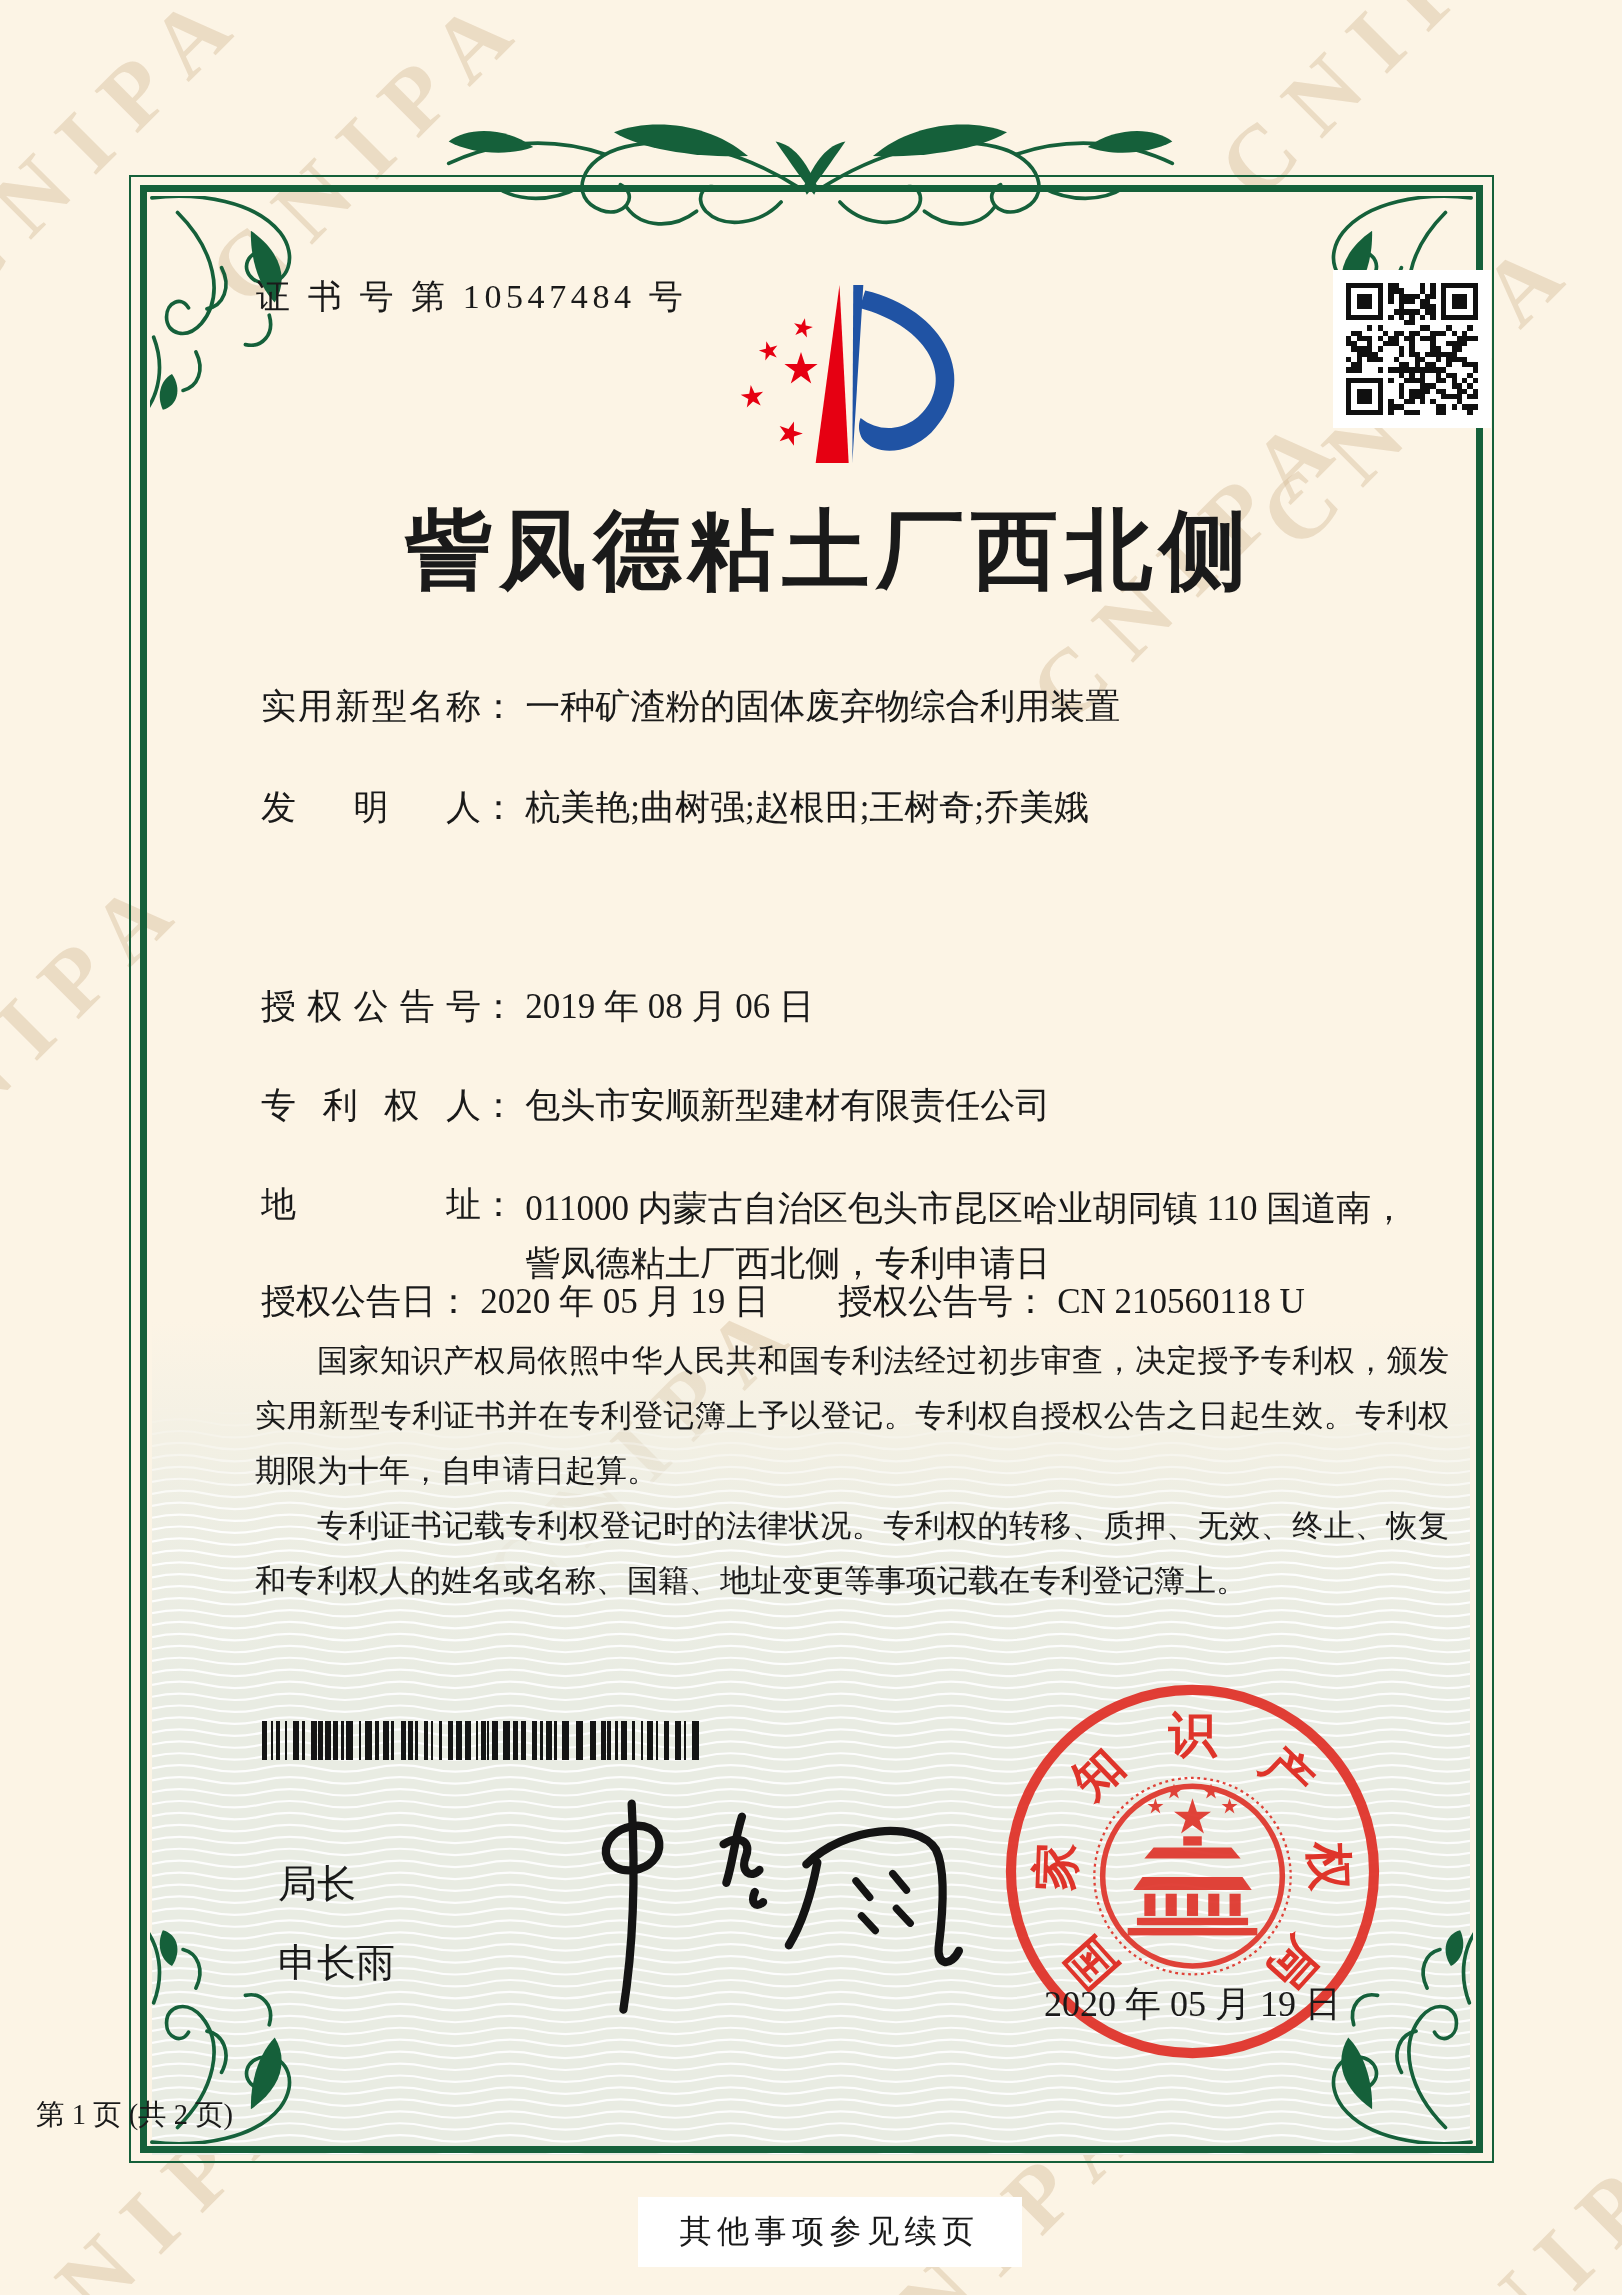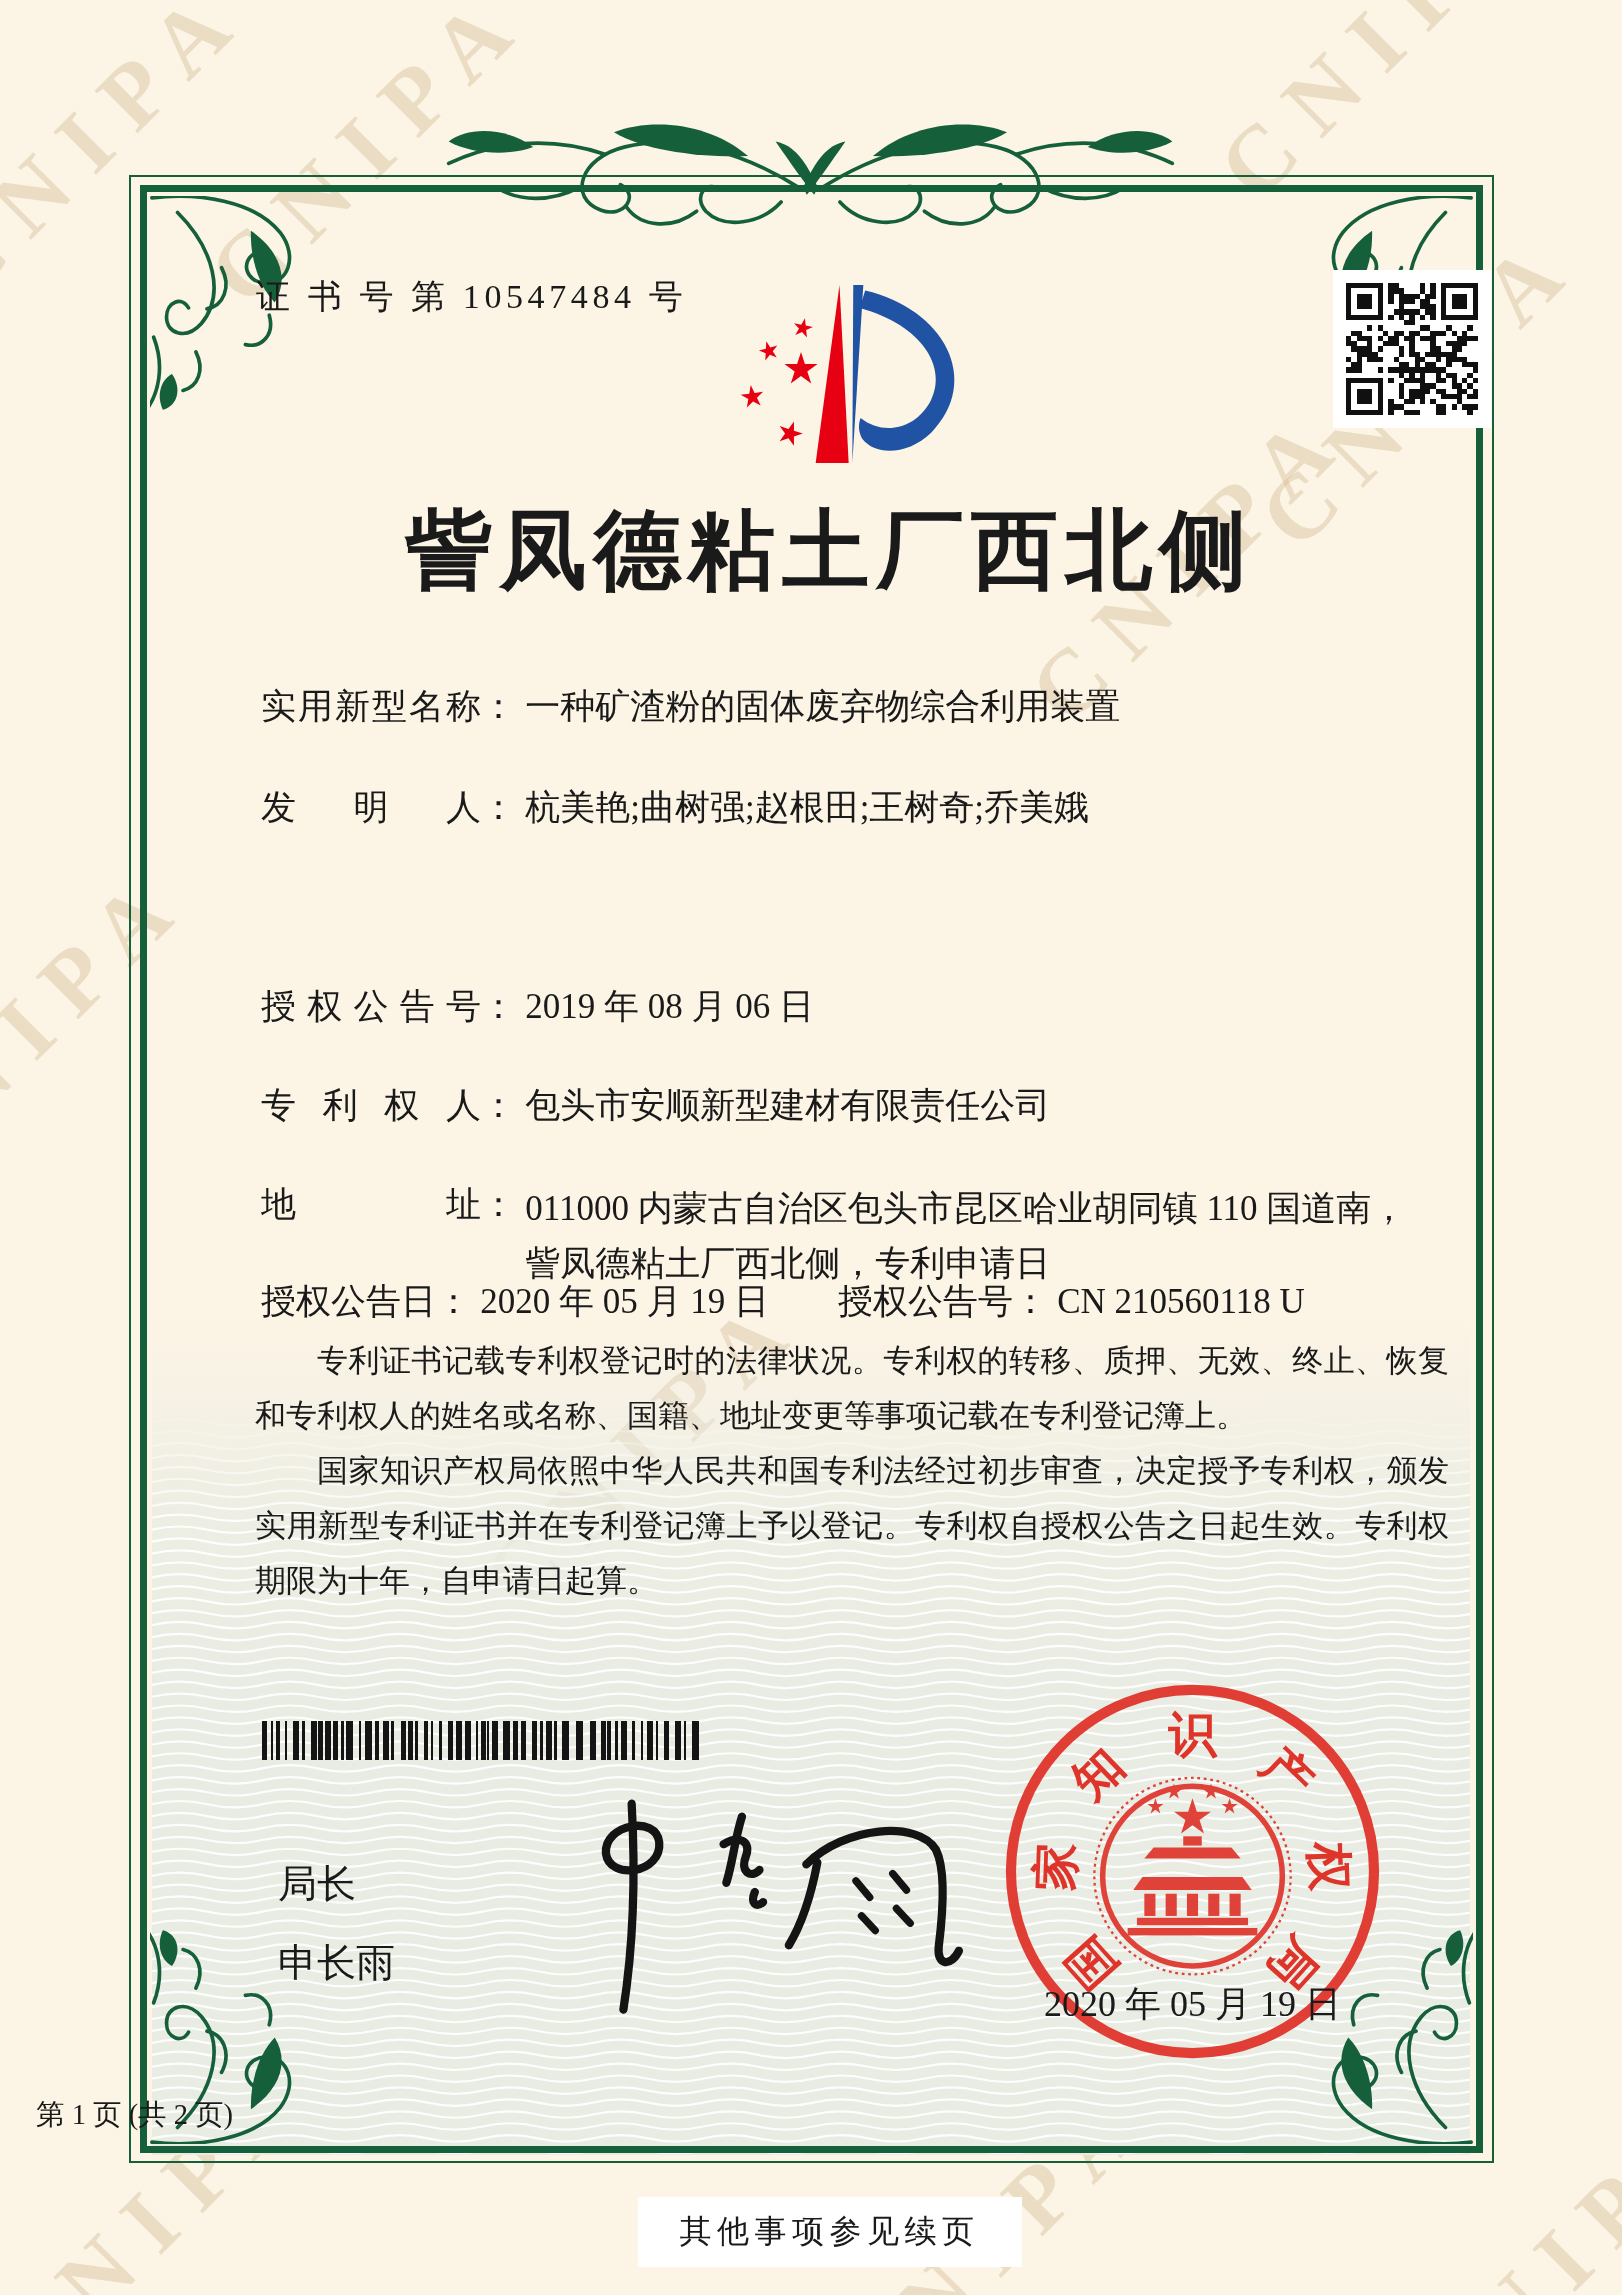--- a/index.html
+++ b/index.html
@@ -489,22 +489,22 @@
     </div>
     <div class="row" style="top:1181px">
       <span class="flabel">地址</span><span class="colon">：</span><span class="addr-lines"><div>011000 内蒙古自治区包头市昆区哈业胡同镇 110 国道南，</div><div>訾凤德粘土厂西北侧，专利申请日</div></span>
     </div>
     <div class="row" style="top:1278px;right:227px">
       <span>授权公告日</span><span class="colon">：</span><span>2020 年 05 月 19 日</span>
       <span class="grant-right"><span>授权公告号</span><span class="colon">：</span><span>CN 210560118 U</span></span>
     </div>
 
     <div class="paras">
+      <p>国家知识产权局依照中华人民共和国专利法经过初步审查，决定授予专利权，颁发实用新型专利证书并在专利登记簿上予以登记。专利权自授权公告之日起生效。专利权期限为十年，自申请日起算。</p>
       <p>专利证书记载专利权登记时的法律状况。专利权的转移、质押、无效、终止、恢复和专利权人的姓名或名称、国籍、地址变更等事项记载在专利登记簿上。</p>
-      <p>国家知识产权局依照中华人民共和国专利法经过初步审查，决定授予专利权，颁发实用新型专利证书并在专利登记簿上予以登记。专利权自授权公告之日起生效。专利权期限为十年，自申请日起算。</p>
     </div>
 
     <div id="barcode">
         <div style="left:0px;width:4.6px"></div>
         <div style="left:9.2px;width:1.8px"></div>
         <div style="left:13.8px;width:4.6px"></div>
         <div style="left:23px;width:1.8px"></div>
         <div style="left:31px;width:5.5px"></div>
         <div style="left:40px;width:2.8px"></div>
         <div style="left:49px;width:5.5px"></div>

